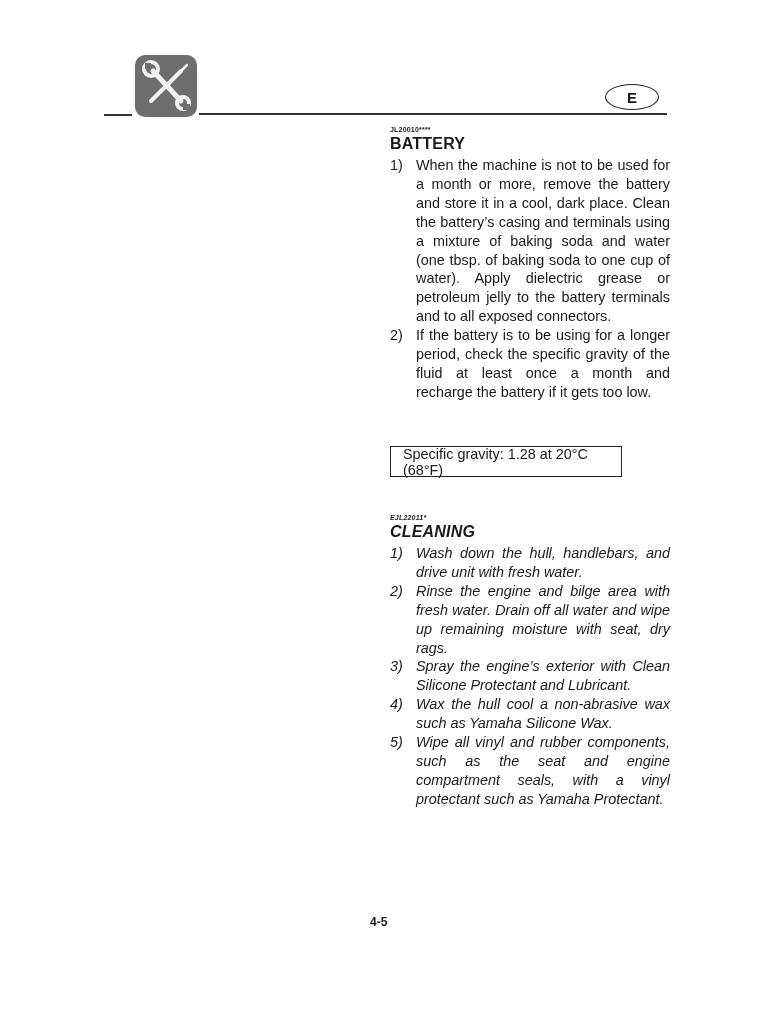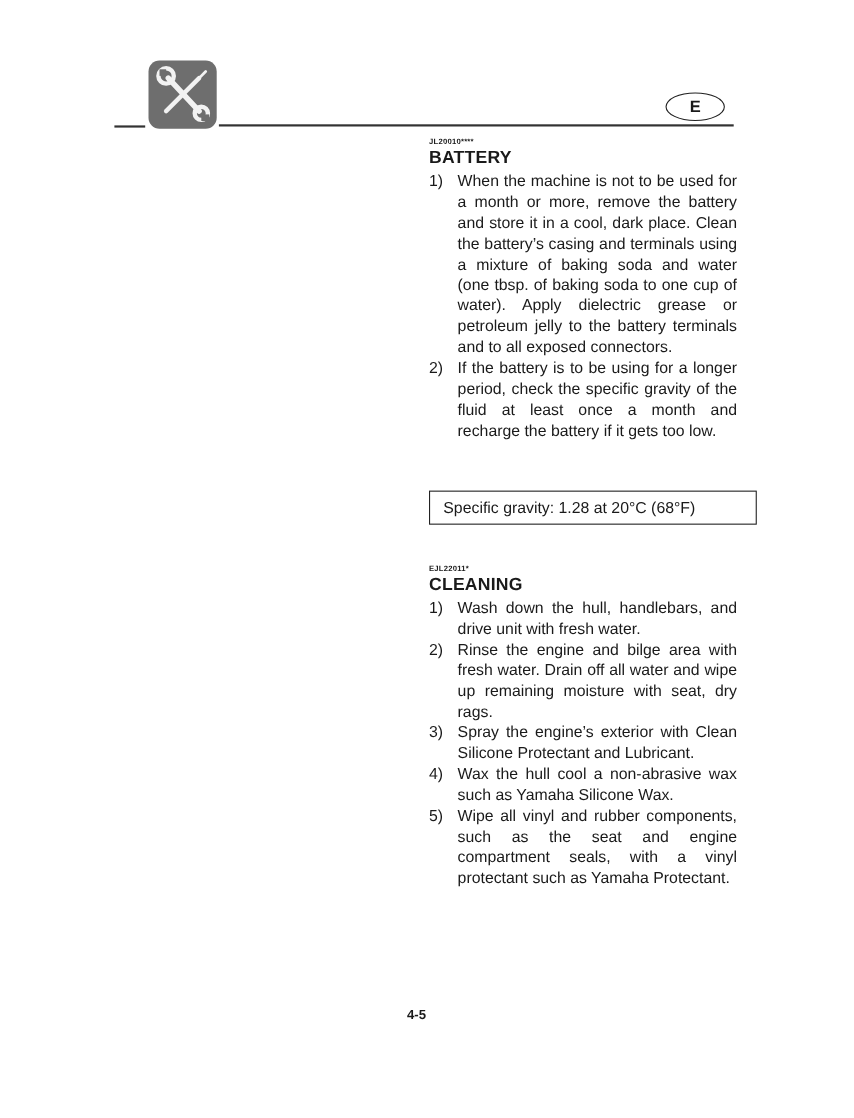--- a/index.html
+++ b/index.html
@@ -21,21 +21,21 @@
       display: flex; align-items: center; justify-content: center;
       font-size: 15px; font-weight: bold;
     }
     .col { position: absolute; left: 390px; width: 280px; }
     .code { font-size: 7px; font-weight: bold; letter-spacing: 0.2px; }
     .heading { font-size: 16px; font-weight: bold; margin: 2px 0 3px 0; letter-spacing: 0.2px; }
     .item { display: flex; font-size: 14.4px; line-height: 18.9px; }
     .num { width: 26px; flex: none; }
     .txt { flex: 1; text-align: justify; }
     .spec-box {
-      position: absolute; left: 390px; top: 446px; width: 298px; height: 31px;
+      position: absolute; left: 390px; top: 446px; width: 232px; height: 31px;
       border: 1.5px solid #222; display: flex; align-items: center;
       padding-left: 12px; box-sizing: border-box; font-size: 14.4px;
     }
     .page-num { position: absolute; left: 370px; top: 915px; font-size: 12px; font-weight: bold; }
   </style>
 </head>
 <body>
 
 <div class="icon-box">
   <svg viewBox="0 0 62 62">
@@ -62,21 +62,21 @@
     <span class="txt">When the machine is not to be used for a month or more, remove the battery and store it in a cool, dark place. Clean the battery’s casing and terminals using a mixture of baking soda and water (one tbsp. of baking soda to one cup of water). Apply dielectric grease or petroleum jelly to the battery terminals and to all exposed connectors.</span>
   </div>
   <div class="item">
     <span class="num">2)</span>
     <span class="txt">If the battery is to be using for a longer period, check the specific gravity of the fluid at least once a month and recharge the battery if it gets too low.</span>
   </div>
 </div>
 
 <div class="spec-box">Specific gravity: 1.28 at 20°C (68°F)</div>
 
-<div class="col" style="top:514px;">
+<div class="col" style="top:514px;font-style:italic;">
   <div class="code">EJL22011*</div>
   <div class="heading">CLEANING</div>
   <div class="item">
     <span class="num">1)</span>
     <span class="txt">Wash down the hull, handlebars, and drive unit with fresh water.</span>
   </div>
   <div class="item">
     <span class="num">2)</span>
     <span class="txt">Rinse the engine and bilge area with fresh water. Drain off all water and wipe up remaining moisture with seat, dry rags.</span>
   </div>

